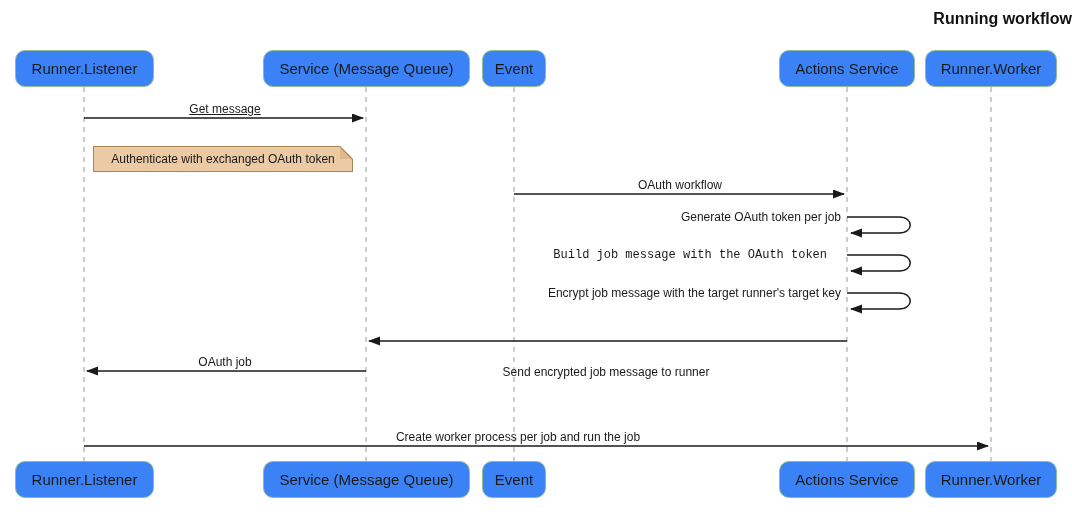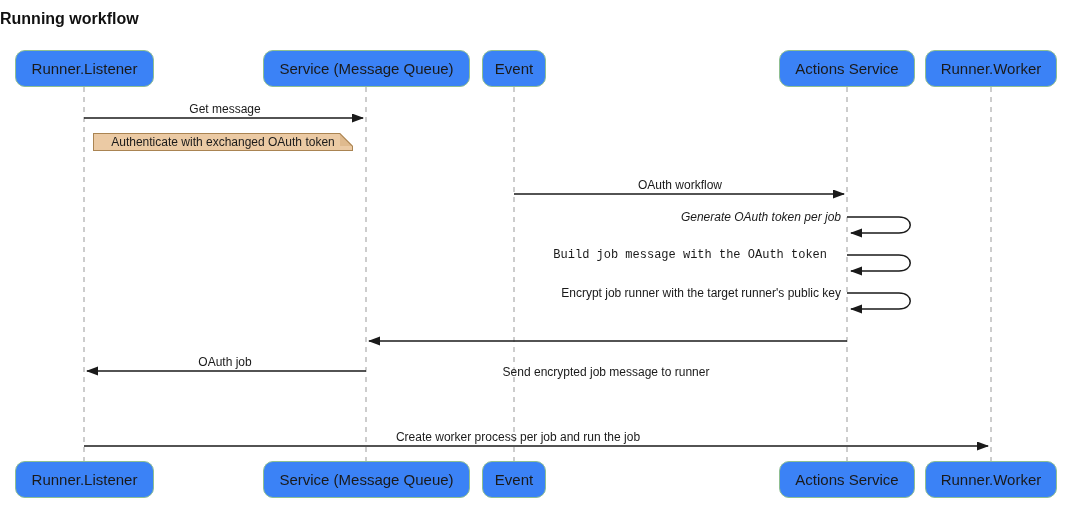--- a/index.html
+++ b/index.html
@@ -1,21 +1,21 @@
 <!DOCTYPE html>
 <html><head>
 <meta charset="utf-8">
 <style>
   html,body{margin:0;padding:0;background:#ffffff;}
   .canvas{
     position:relative;width:1072px;height:523px;background:#ffffff;
     font-family:"Liberation Sans",sans-serif;color:#1a1a1a;overflow:hidden;
   }
   .title{
-    position:absolute;left:0;top:10px;width:1072px;text-align:left;
+    position:absolute;left:0;top:10px;width:1072px;text-align:right;
     font-size:16px;font-weight:bold;color:#111;
   }
   .wires{position:absolute;left:0;top:0;width:1072px;height:523px;}
   .actor{
     position:absolute;height:37px;background:#3b82f6;border:1px solid #8FBF91;
     border-radius:10px;display:flex;align-items:center;justify-content:center;
     font-size:15px;color:#1a1a1a;box-sizing:border-box;white-space:nowrap;
   }
   .msg{
     position:absolute;font-size:12px;line-height:14px;white-space:nowrap;color:#1a1a1a;
@@ -80,30 +80,30 @@
   <div class="actor" style="left:482px;top:50px;width:64px;">
       <span>Event</span>
     </div>
   <div class="actor" style="left:779px;top:50px;width:136px;">
       <span>Actions Service</span>
     </div>
   <div class="actor" style="left:925px;top:50px;width:132px;">
       <span>Runner.Worker</span>
     </div>
 
-  <div class="msg center" style="left:225px;top:102px;">Get message</div>
+  <div class="msg center" style="left:225px;top:102px;text-decoration:underline;">Get message</div>
   <div class="msg center" style="left:680px;top:178px;">OAuth workflow</div>
-  <div class="msg rightalign" style="right:231px;top:210px;font-style:italic;">Generate OAuth token per job</div>
+  <div class="msg rightalign" style="right:231px;top:210px;">Generate OAuth token per job</div>
   <div class="msg rightalign" style="right:245px;top:248px;font-family:Liberation Mono, monospace;">Build job message with the OAuth token</div>
-  <div class="msg rightalign" style="right:231px;top:286px;">Encrypt job runner with the target runner's public key</div>
+  <div class="msg rightalign" style="right:231px;top:286px;">Encrypt job message with the target runner's target key</div>
   <div class="msg center" style="left:606px;top:325px;margin-top:40px;">Send encrypted job message to runner</div>
   <div class="msg center" style="left:225px;top:355px;">OAuth job</div>
   <div class="msg center" style="left:518px;top:430px;">Create worker process per job and run the job</div>
 
-  <div class="note" style="left:93px;top:133px;width:260px;height:18px;">
+  <div class="note" style="left:93px;top:146px;width:260px;height:26px;">
     <span>Authenticate with exchanged OAuth token</span>
     <span class="note-fold"></span>
   </div>
 
   <div class="actor" style="left:15px;top:461px;width:139px;">
       <span>Runner.Listener</span>
     </div>
   <div class="actor" style="left:263px;top:461px;width:207px;">
       <span>Service (Message Queue)</span>
     </div>

